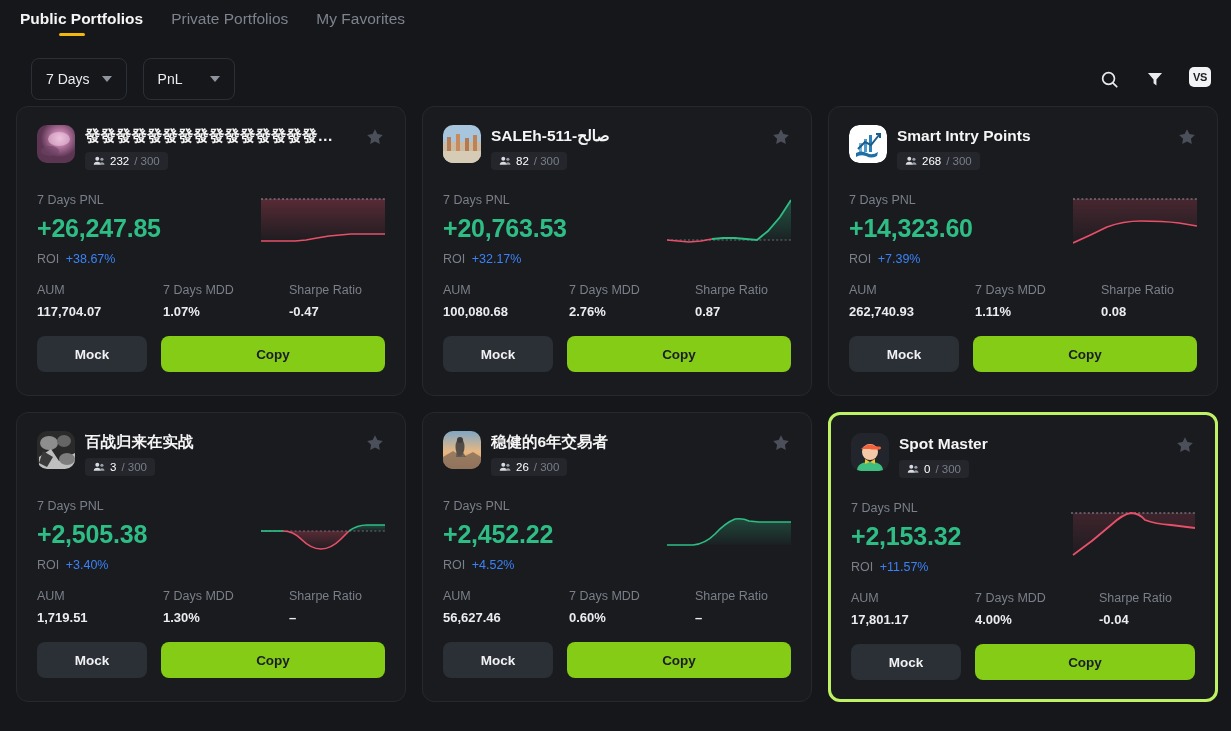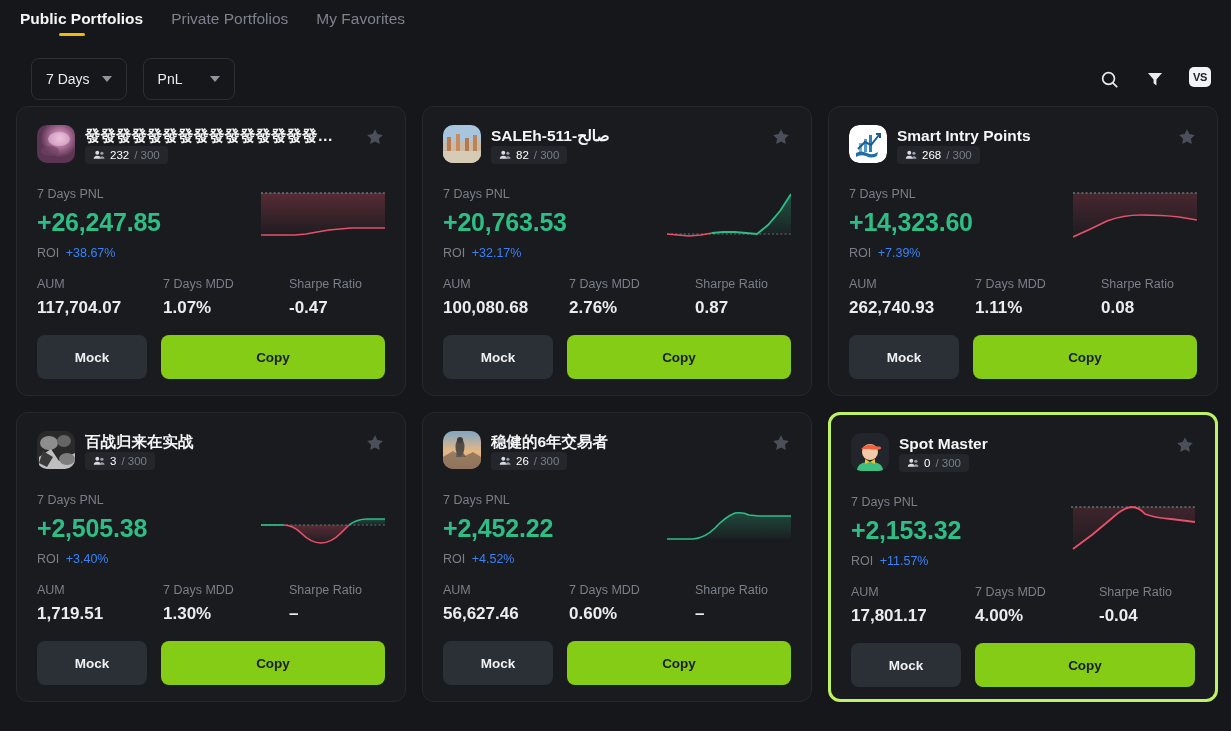--- a/index.html
+++ b/index.html
@@ -129,20 +129,21 @@
     white-space: nowrap;
     overflow: hidden;
     text-overflow: ellipsis;
     max-width: 250px;
     line-height: 20px;
   }
   .members {
     display: inline-flex;
     align-items: center;
     gap: 5px;
+    margin-top: 6px;
     padding: 3px 8px;
     border-radius: 4px;
     background: #24262C;
     font-size: 11.5px;
     color: #FFFFFF;
   }
   .members .total { color: #787E88; }
   .star { cursor: pointer; flex: 0 0 auto; padding-top: 2px; }
 
   
@@ -174,26 +175,26 @@
 
   
   .stats {
     display: flex;
     margin-top: 14px;
   }
   .stat { flex: 1; }
   .stat:nth-child(2) { flex: 1; }
   .stat:nth-child(3) { flex: 0 0 auto; text-align: left; min-width: 96px; }
   .stat-label { font-size: 12.5px; color: #7A7F89; }
-  .stat-value { font-size: 17px; color: #EAECEF; font-weight: bold; margin-top: 7px; }
+  .stat-value { font-size: 13px; color: #EAECEF; font-weight: bold; margin-top: 7px; }
 
   
   .actions { display: flex; gap: 14px; margin-top: 17px; }
   .btn {
-    height: 44px;
+    height: 36px;
     border-radius: 8px;
     border: none;
     font-size: 13.5px;
     font-weight: bold;
     cursor: pointer;
     font-family: "Liberation Sans", sans-serif;
   }
   .btn-mock { flex: 0 0 110px; background: #2B2F36; color: #F0F1F2; }
   .btn-copy { flex: 1; background: #84cc16; color: #1B1D22; }
 </style>

